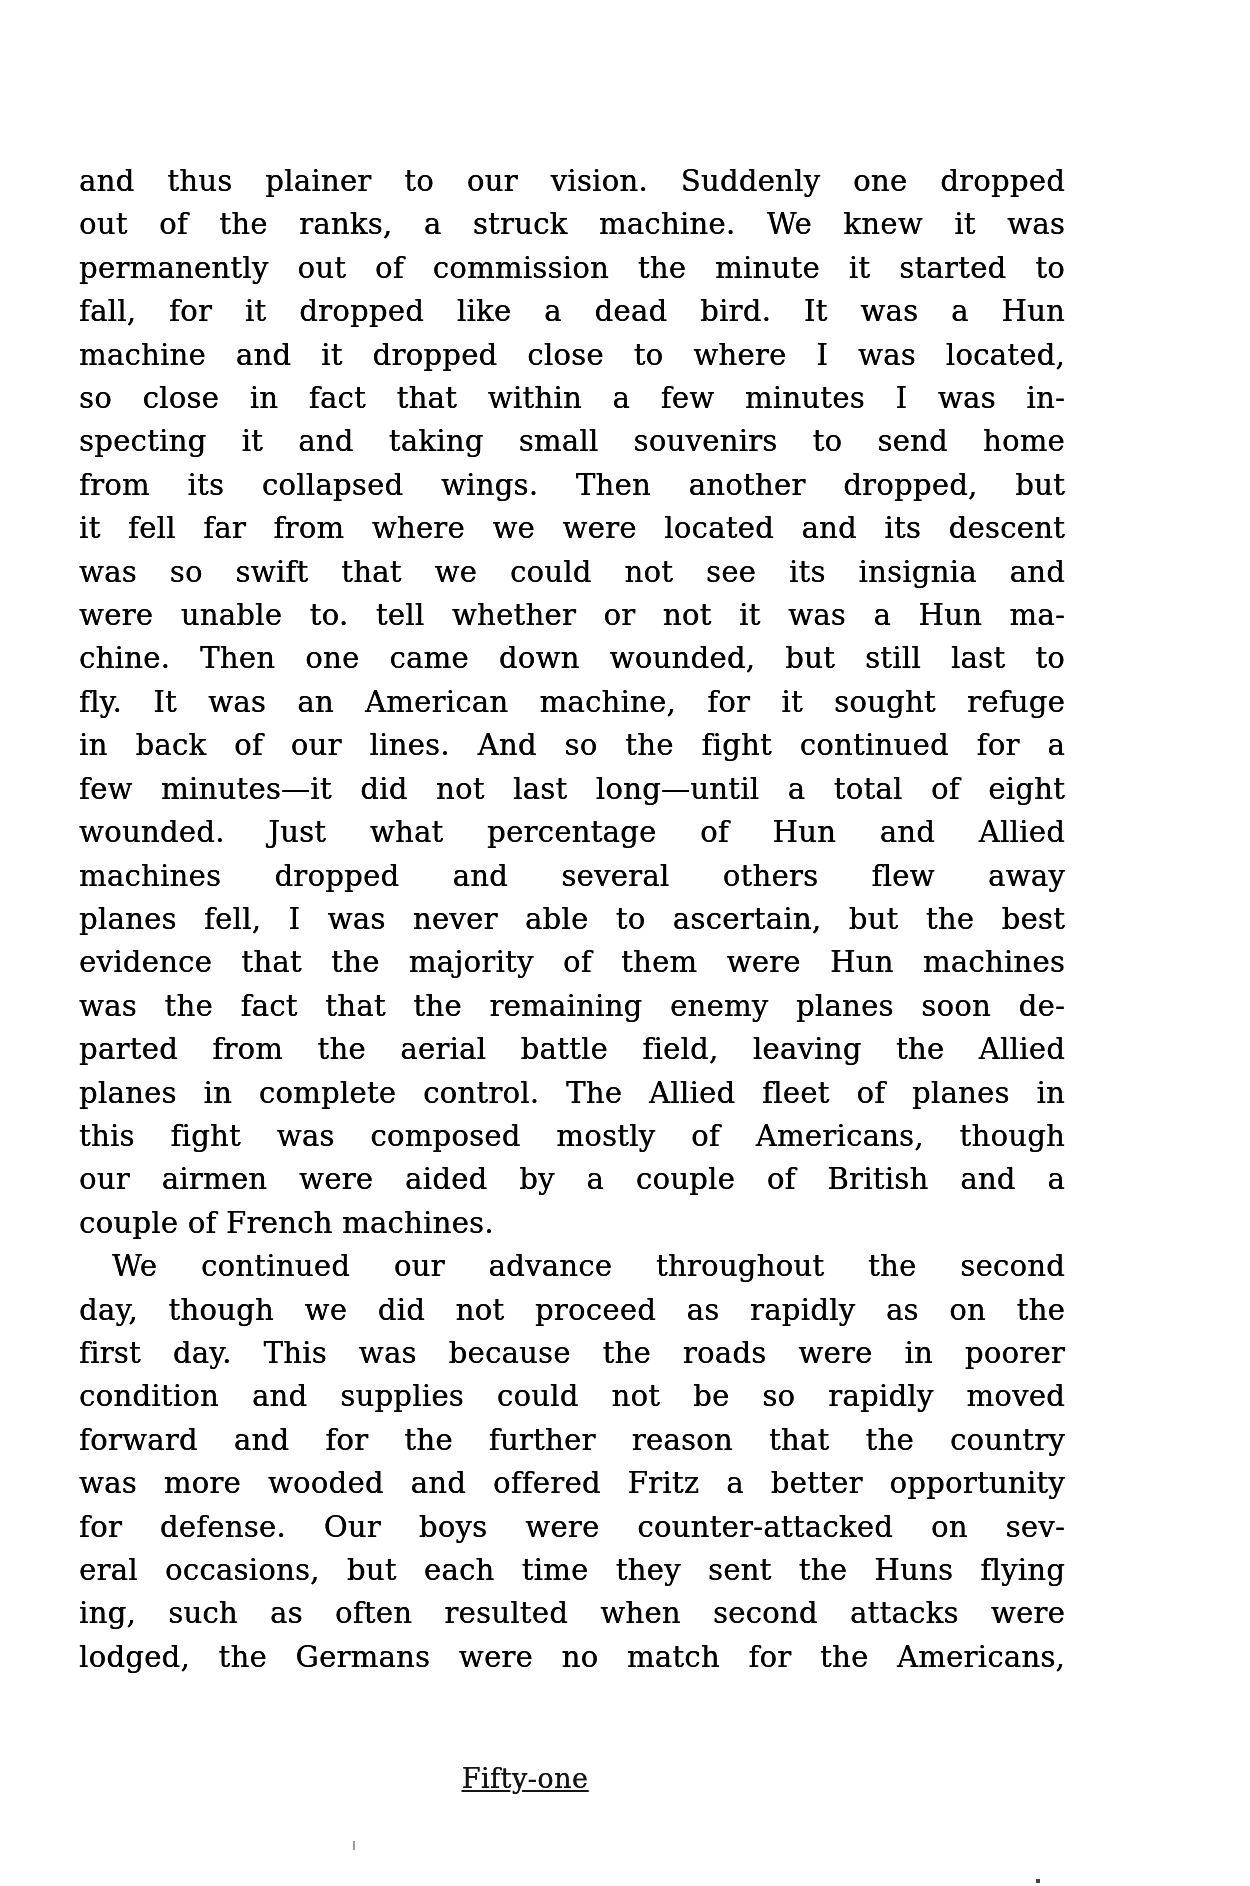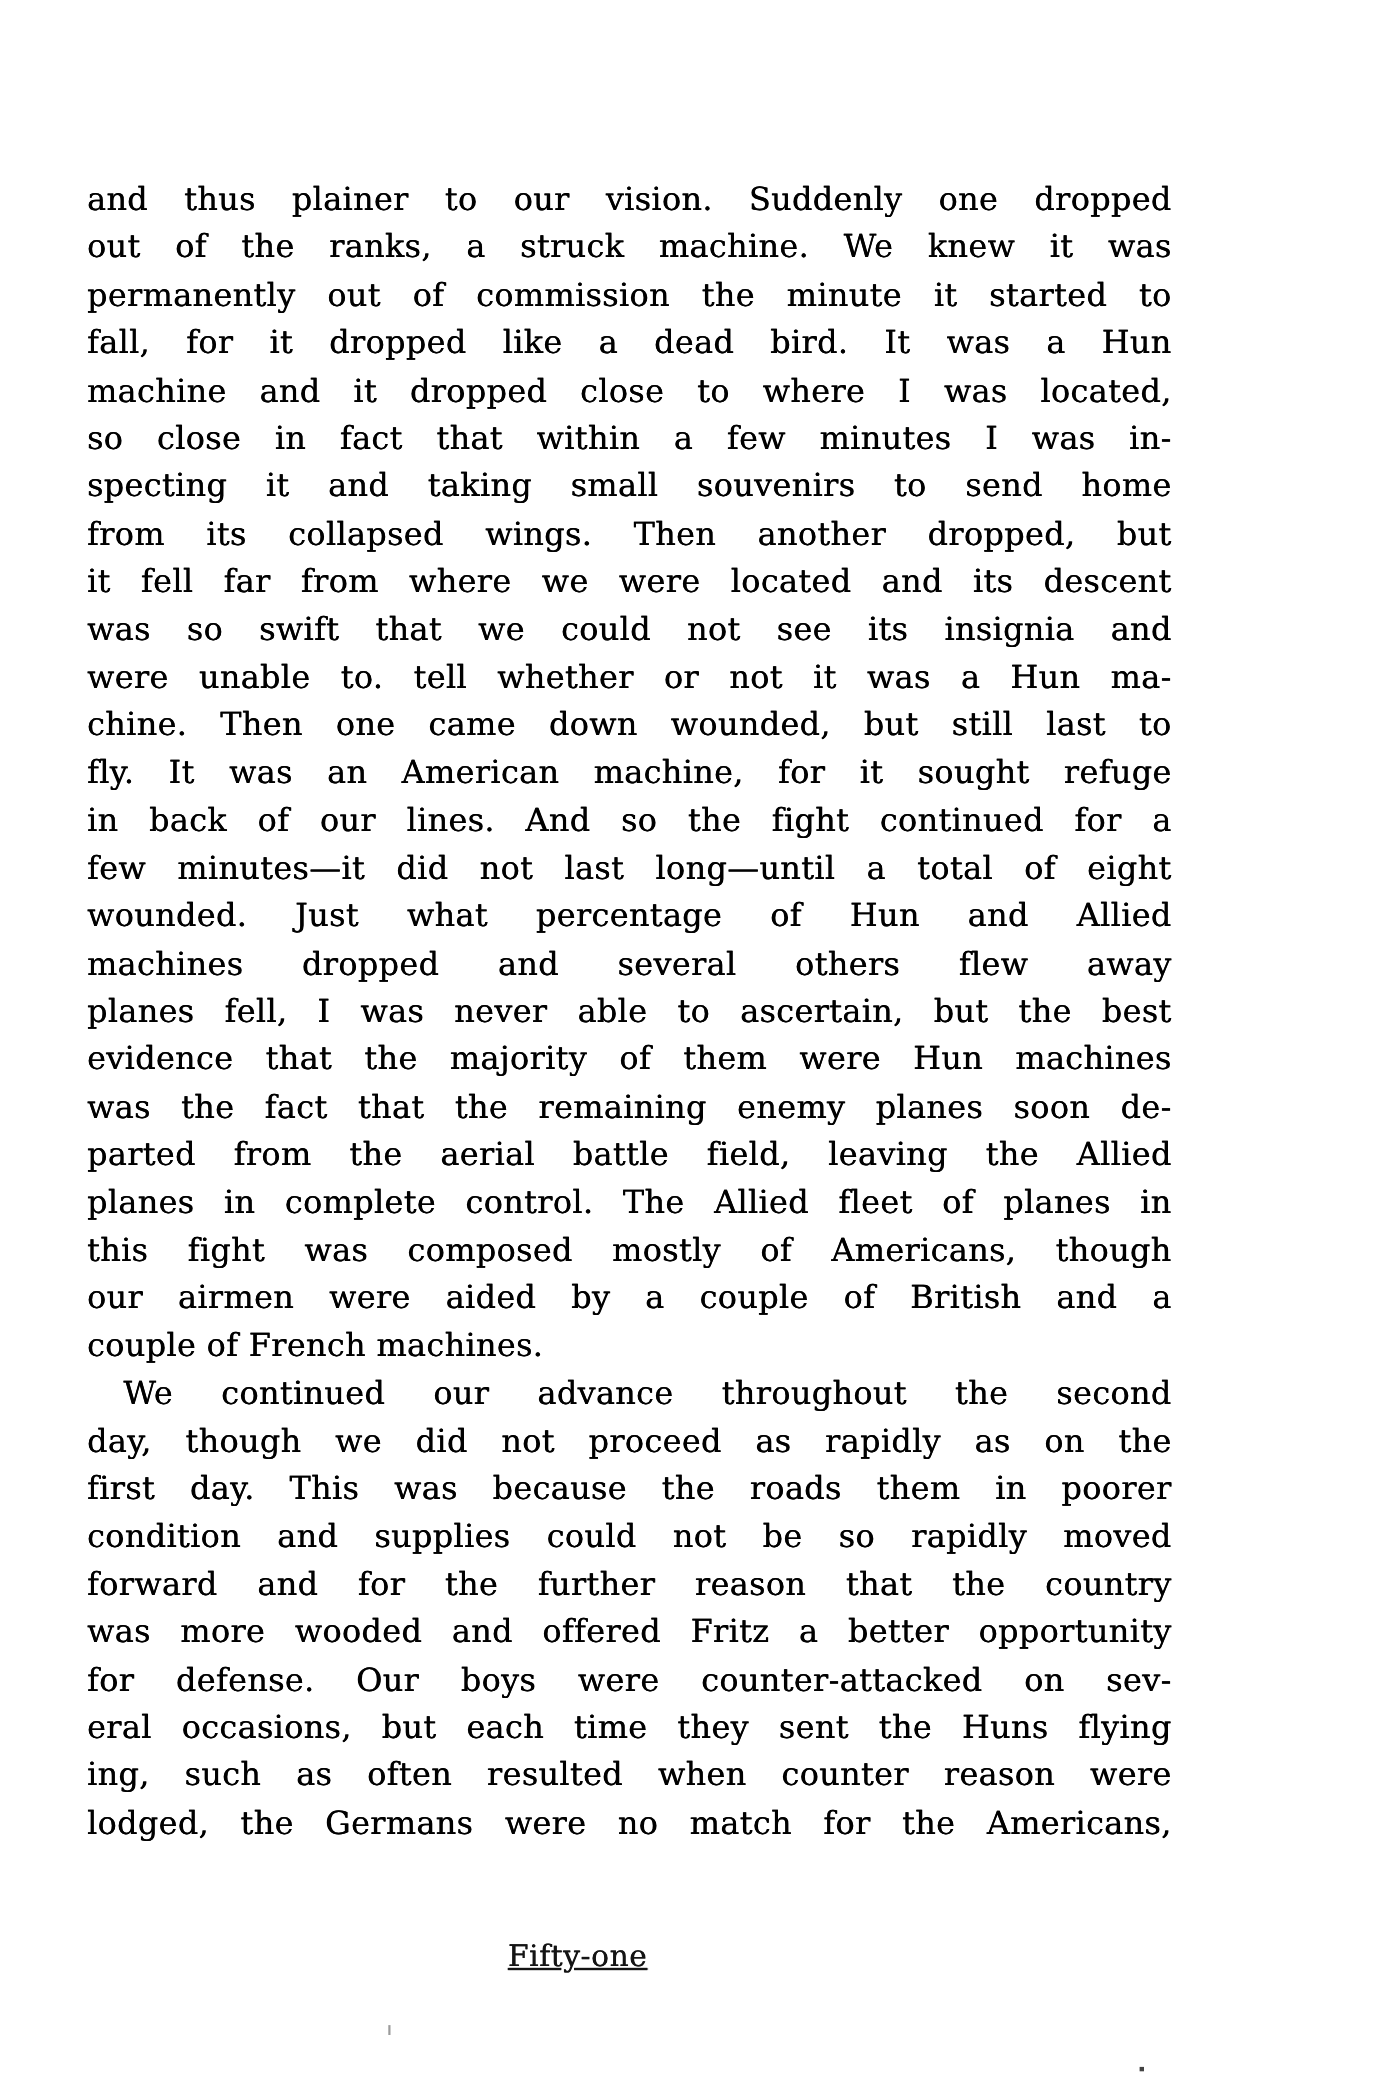--- a/index.html
+++ b/index.html
@@ -101,26 +101,26 @@
         <div class="line">was the fact that the remaining enemy planes soon de-</div>
         <div class="line">parted from the aerial battle field, leaving the Allied</div>
         <div class="line">planes in complete control. The Allied fleet of planes in</div>
         <div class="line">this fight was composed mostly of Americans, though</div>
         <div class="line">our airmen were aided by a couple of British and a</div>
         <div class="line endline">couple of French machines.</div>
       </div>
     <div>
         <div class="line indent">We continued our advance throughout the second</div>
         <div class="line">day, though we did not proceed as rapidly as on the</div>
-        <div class="line">first day. This was because the roads them in poorer</div>
+        <div class="line">first day. This was because the roads were in poorer</div>
         <div class="line">condition and supplies could not be so rapidly moved</div>
         <div class="line">forward and for the further reason that the country</div>
         <div class="line">was more wooded and offered Fritz a better opportunity</div>
         <div class="line">for defense. Our boys were counter-attacked on sev-</div>
         <div class="line">eral occasions, but each time they sent the Huns flying</div>
-        <div class="line">ing, such as often resulted when counter reason were</div>
+        <div class="line">ing, such as often resulted when second attacks were</div>
         <div class="line">lodged, the Germans were no match for the Americans,</div>
       </div>
   </div>
   <div class="footer" style="color: rgb(20, 20, 20);">Fifty-one</div>
   <div class="artifact a1"></div>
   <div class="artifact a2"></div>
 </div>
 
 </body></html>

